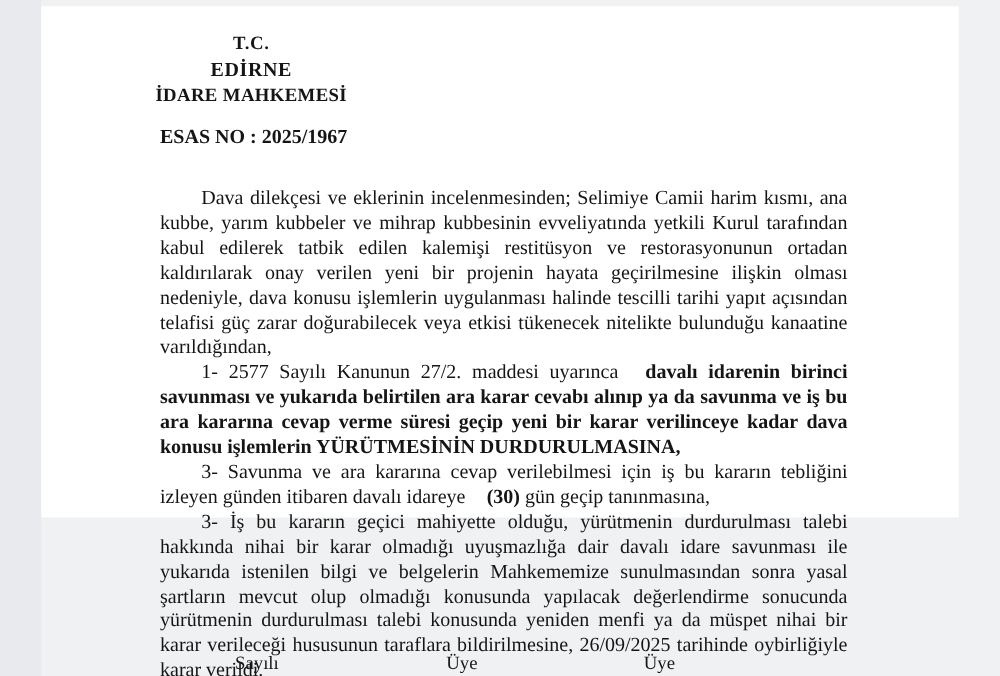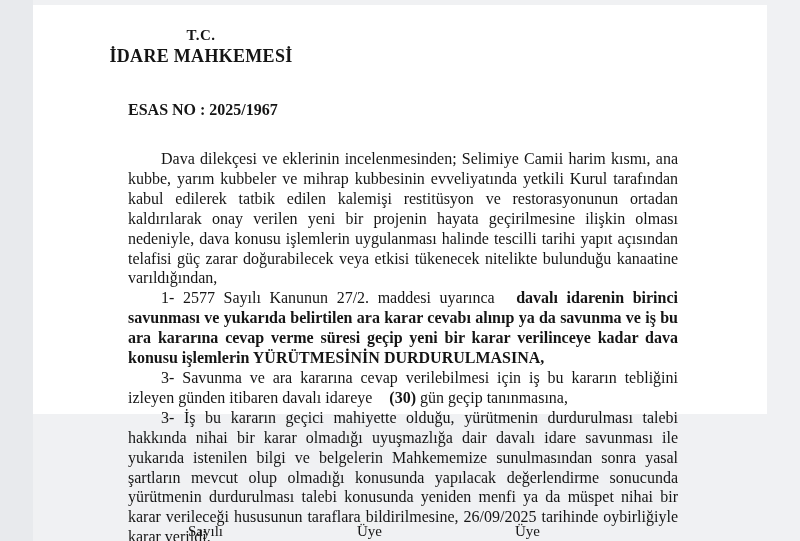--- a/index.html
+++ b/index.html
@@ -26,21 +26,21 @@
     background: var(--page);
   }
   .court-header {
     position: absolute; left: 0; top: 20px; width: 336px;
     text-align: center;
     font-weight: bold;
     line-height: 21px;
   }
   .court-header .h-tc { font-size: 15px; letter-spacing: 0.5px; }
   .court-header .h-city { font-size: 16px; letter-spacing: 0.5px; }
-  .court-header .h-court { font-size: 18px; letter-spacing: 0.3px; }
+  .court-header .h-court { font-size: 15px; letter-spacing: 0.3px; }
   .case-no {
     position: absolute; left: 95px; top: 96px;
     font-size: 16px; font-weight: bold;
   }
   .body-text {
     position: absolute; left: 95px; top: 144px; width: 550px;
     font-size: 16px; line-height: 19.9px;
     text-align: justify;
   }
   .para { text-indent: 33px; margin: 0; }
@@ -58,20 +58,21 @@
 </style>
 </head>
 <body>
 
 <div class="viewport">
   <div class="left-strip"></div>
   <div class="page">
 
     <div class="court-header">
       <div class="h-tc">T.C.</div>
+      <div class="h-city">EDİRNE</div>
       <div class="h-court">İDARE MAHKEMESİ</div>
     </div>
 
     <div class="case-no">ESAS NO : 2025/1967</div>
 
     <div class="body-text">
         <p class="para"><span class="run-normal">Dava dilekçesi ve eklerinin incelenmesinden; Selimiye Camii harim kısmı, ana kubbe, yarım kubbeler ve mihrap kubbesinin evveliyatında yetkili Kurul tarafından kabul edilerek tatbik edilen kalemişi restitüsyon ve restorasyonunun ortadan kaldırılarak onay verilen yeni bir projenin hayata geçirilmesine ilişkin olması nedeniyle, dava konusu işlemlerin uygulanması halinde tescilli tarihi yapıt açısından telafisi güç zarar doğurabilecek veya etkisi tükenecek nitelikte bulunduğu kanaatine varıldığından,</span></p>
         <p class="para"><span class="run-normal">1- 2577 Sayılı Kanunun 27/2. maddesi uyarınca </span><span class="run-bold">davalı idarenin birinci savunması ve yukarıda belirtilen ara karar cevabı alınıp ya da savunma ve iş bu ara kararına cevap verme süresi geçip yeni bir karar verilinceye kadar dava konusu işlemlerin </span><span class="run-bold-underline">YÜRÜTMESİNİN DURDURULMASINA,</span></p>
         <p class="para"><span class="run-normal">3- Savunma ve ara kararına cevap verilebilmesi için iş bu kararın tebliğini izleyen günden itibaren davalı idareye </span><span class="run-bold">(30)</span><span class="run-normal"> gün geçip tanınmasına,</span></p>
         <p class="para"><span class="run-normal">3- İş bu kararın geçici mahiyette olduğu, yürütmenin durdurulması talebi hakkında nihai bir karar olmadığı uyuşmazlığa dair davalı idare savunması ile yukarıda istenilen bilgi ve belgelerin Mahkememize sunulmasından sonra yasal şartların mevcut olup olmadığı konusunda yapılacak değerlendirme sonucunda yürütmenin durdurulması talebi konusunda yeniden menfi ya da müspet nihai bir karar verileceği hususunun taraflara bildirilmesine, 26/09/2025 tarihinde oybirliğiyle karar verildi.</span></p>

